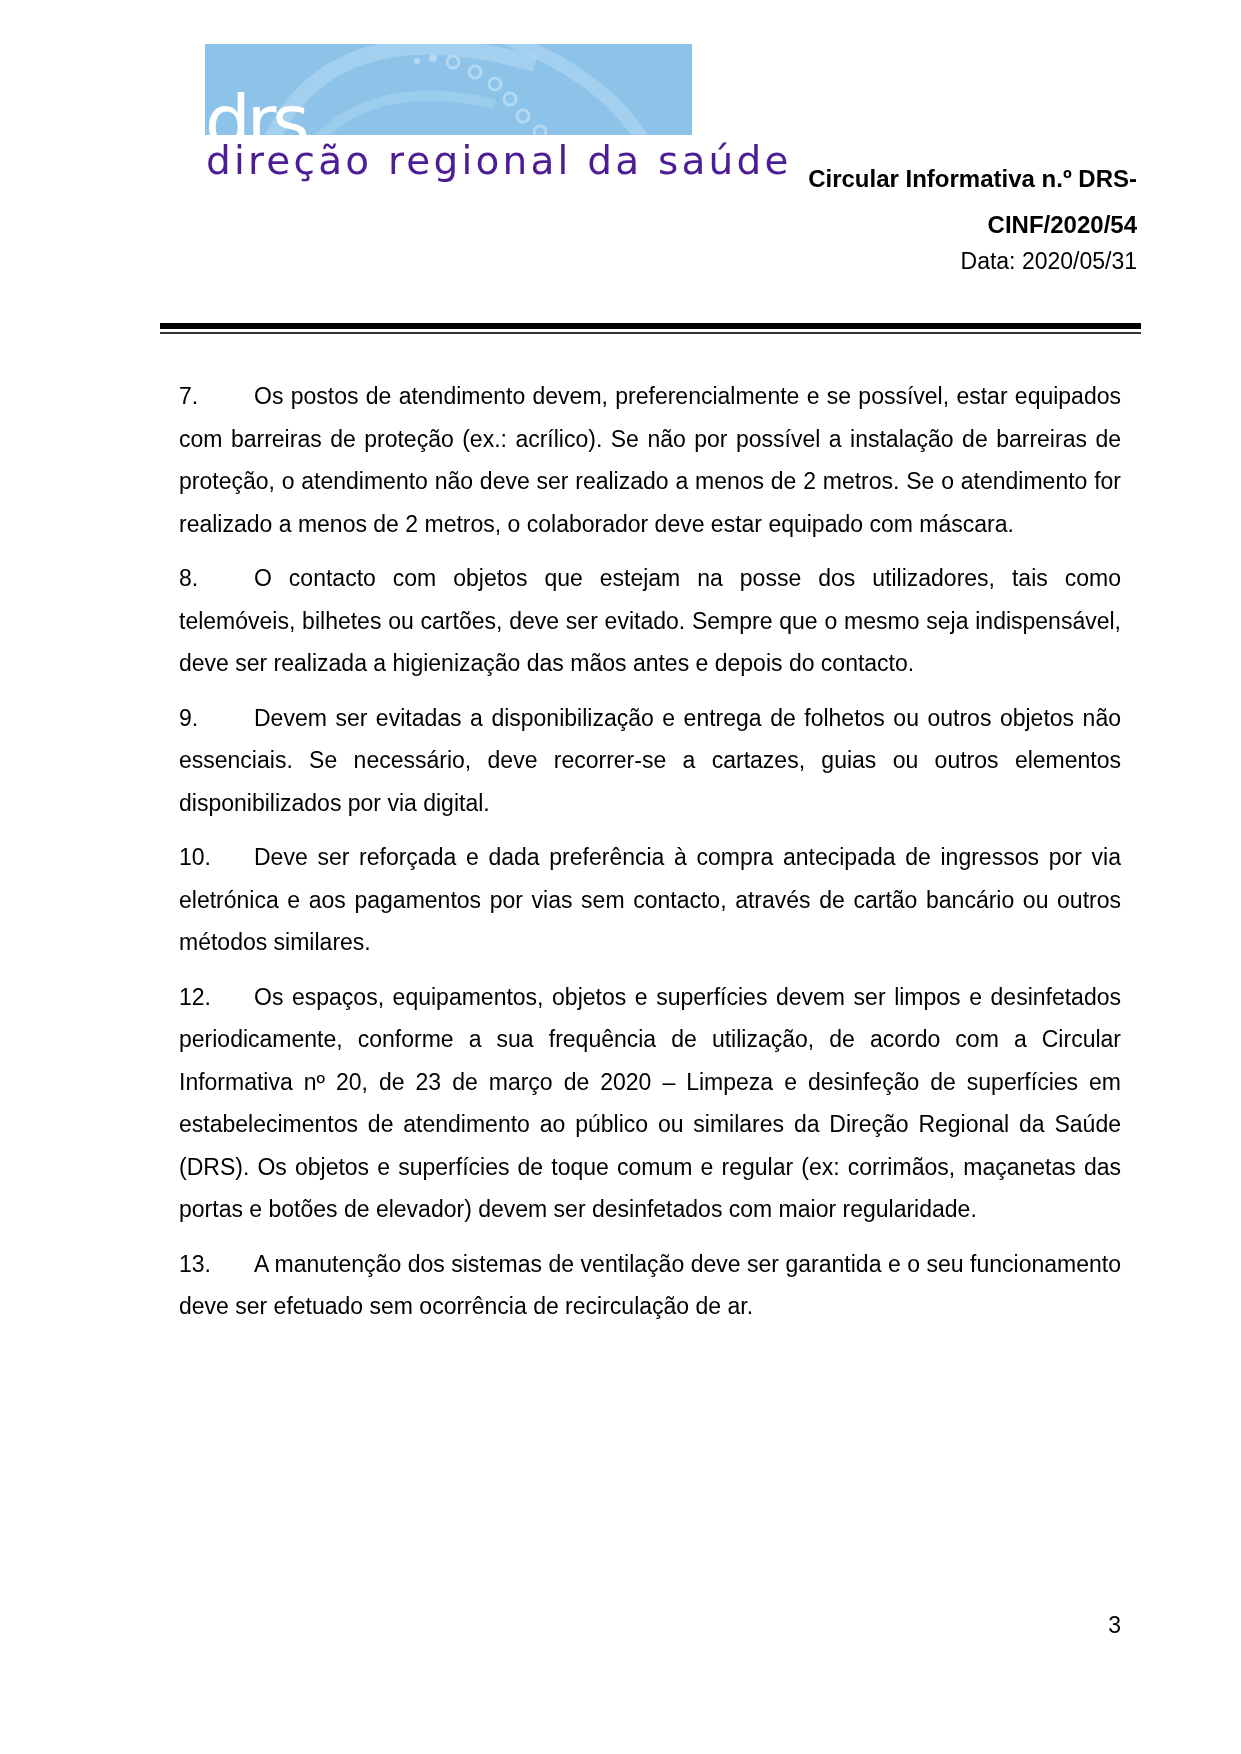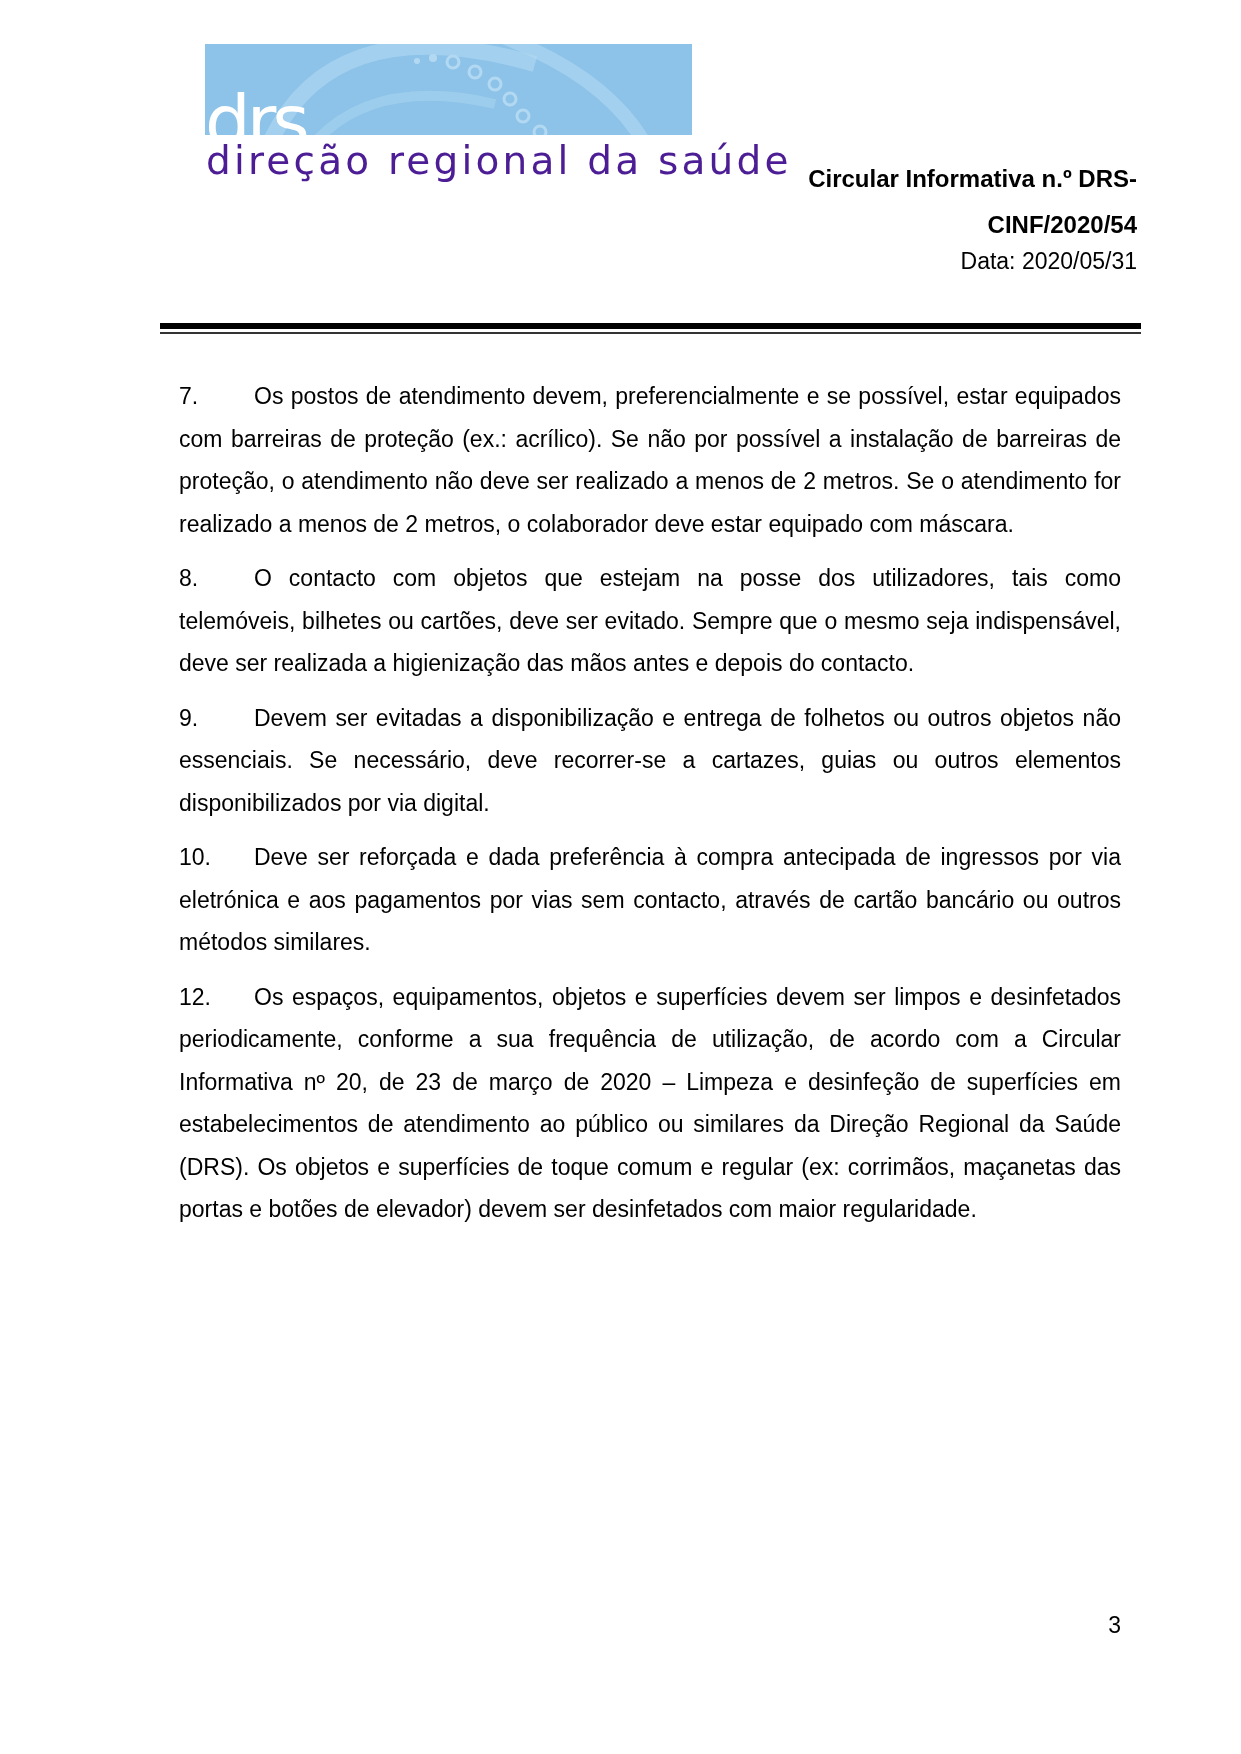--- a/index.html
+++ b/index.html
@@ -47,15 +47,16 @@
 
 <div class="rule-thick"></div>
 <div class="rule-thin"></div>
 
 <div class="body-text">
   <p class="item"><span class="num">7.</span><span>Os postos de atendimento devem, preferencialmente e se possível, estar equipados com barreiras de proteção (ex.: acrílico). Se não por possível a instalação de barreiras de proteção, o atendimento não deve ser realizado a menos de 2 metros. Se o atendimento for realizado a menos de 2 metros, o colaborador deve estar equipado com máscara.</span></p>
   <p class="item"><span class="num">8.</span><span>O contacto com objetos que estejam na posse dos utilizadores, tais como telemóveis, bilhetes ou cartões, deve ser evitado. Sempre que o mesmo seja indispensável, deve ser realizada a higienização das mãos antes e depois do contacto.</span></p>
   <p class="item"><span class="num">9.</span><span>Devem ser evitadas a disponibilização e entrega de folhetos ou outros objetos não essenciais. Se necessário, deve recorrer-se a cartazes, guias ou outros elementos disponibilizados por via digital.</span></p>
   <p class="item"><span class="num">10.</span><span>Deve ser reforçada e dada preferência à compra antecipada de ingressos por via eletrónica e aos pagamentos por vias sem contacto, através de cartão bancário ou outros métodos similares.</span></p>
   <p class="item"><span class="num">12.</span><span>Os espaços, equipamentos, objetos e superfícies devem ser limpos e desinfetados periodicamente, conforme a sua frequência de utilização, de acordo com a Circular Informativa nº 20, de 23 de março de 2020 – Limpeza e desinfeção de superfícies em estabelecimentos de atendimento ao público ou similares da Direção Regional da Saúde (DRS). Os objetos e superfícies de toque comum e regular (ex: corrimãos, maçanetas das portas e botões de elevador) devem ser desinfetados com maior regularidade.</span></p>
+  <p class="item"><span class="num">13.</span><span>A manutenção dos sistemas de ventilação deve ser garantida e o seu funcionamento deve ser efetuado sem ocorrência de recirculação de ar.</span></p>
 </div>
 
 <div class="page-number">3</div>
 
 </body></html>

